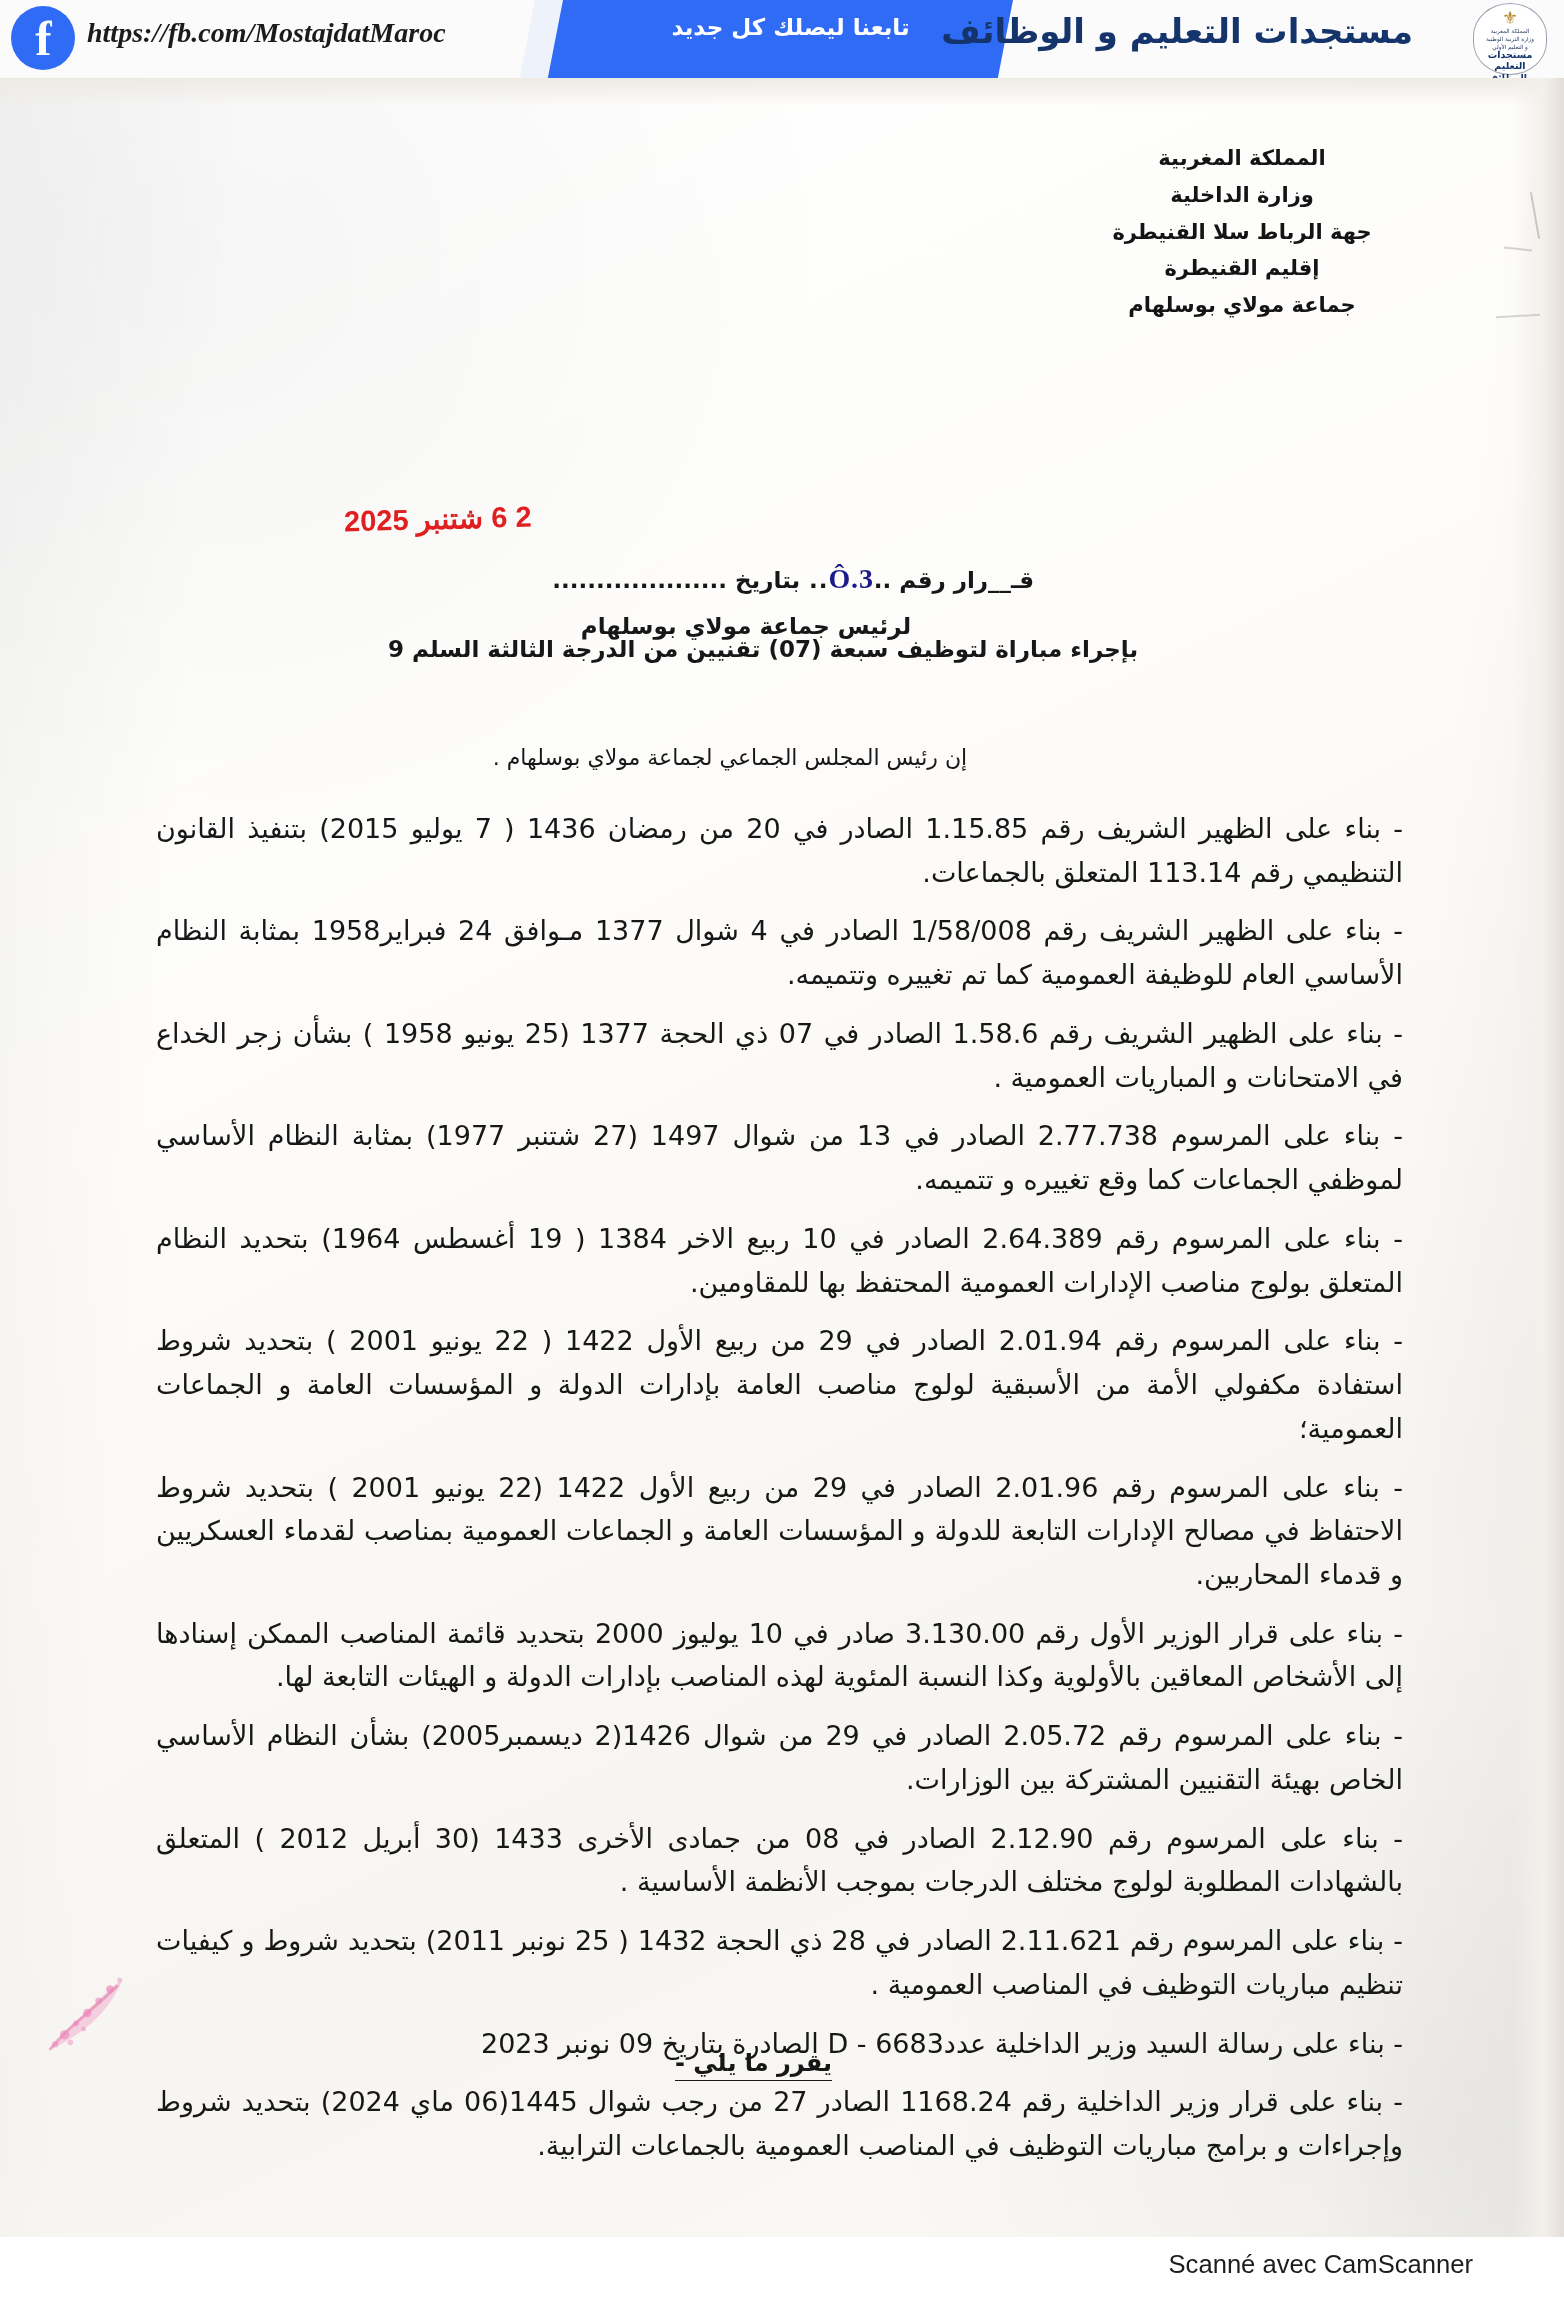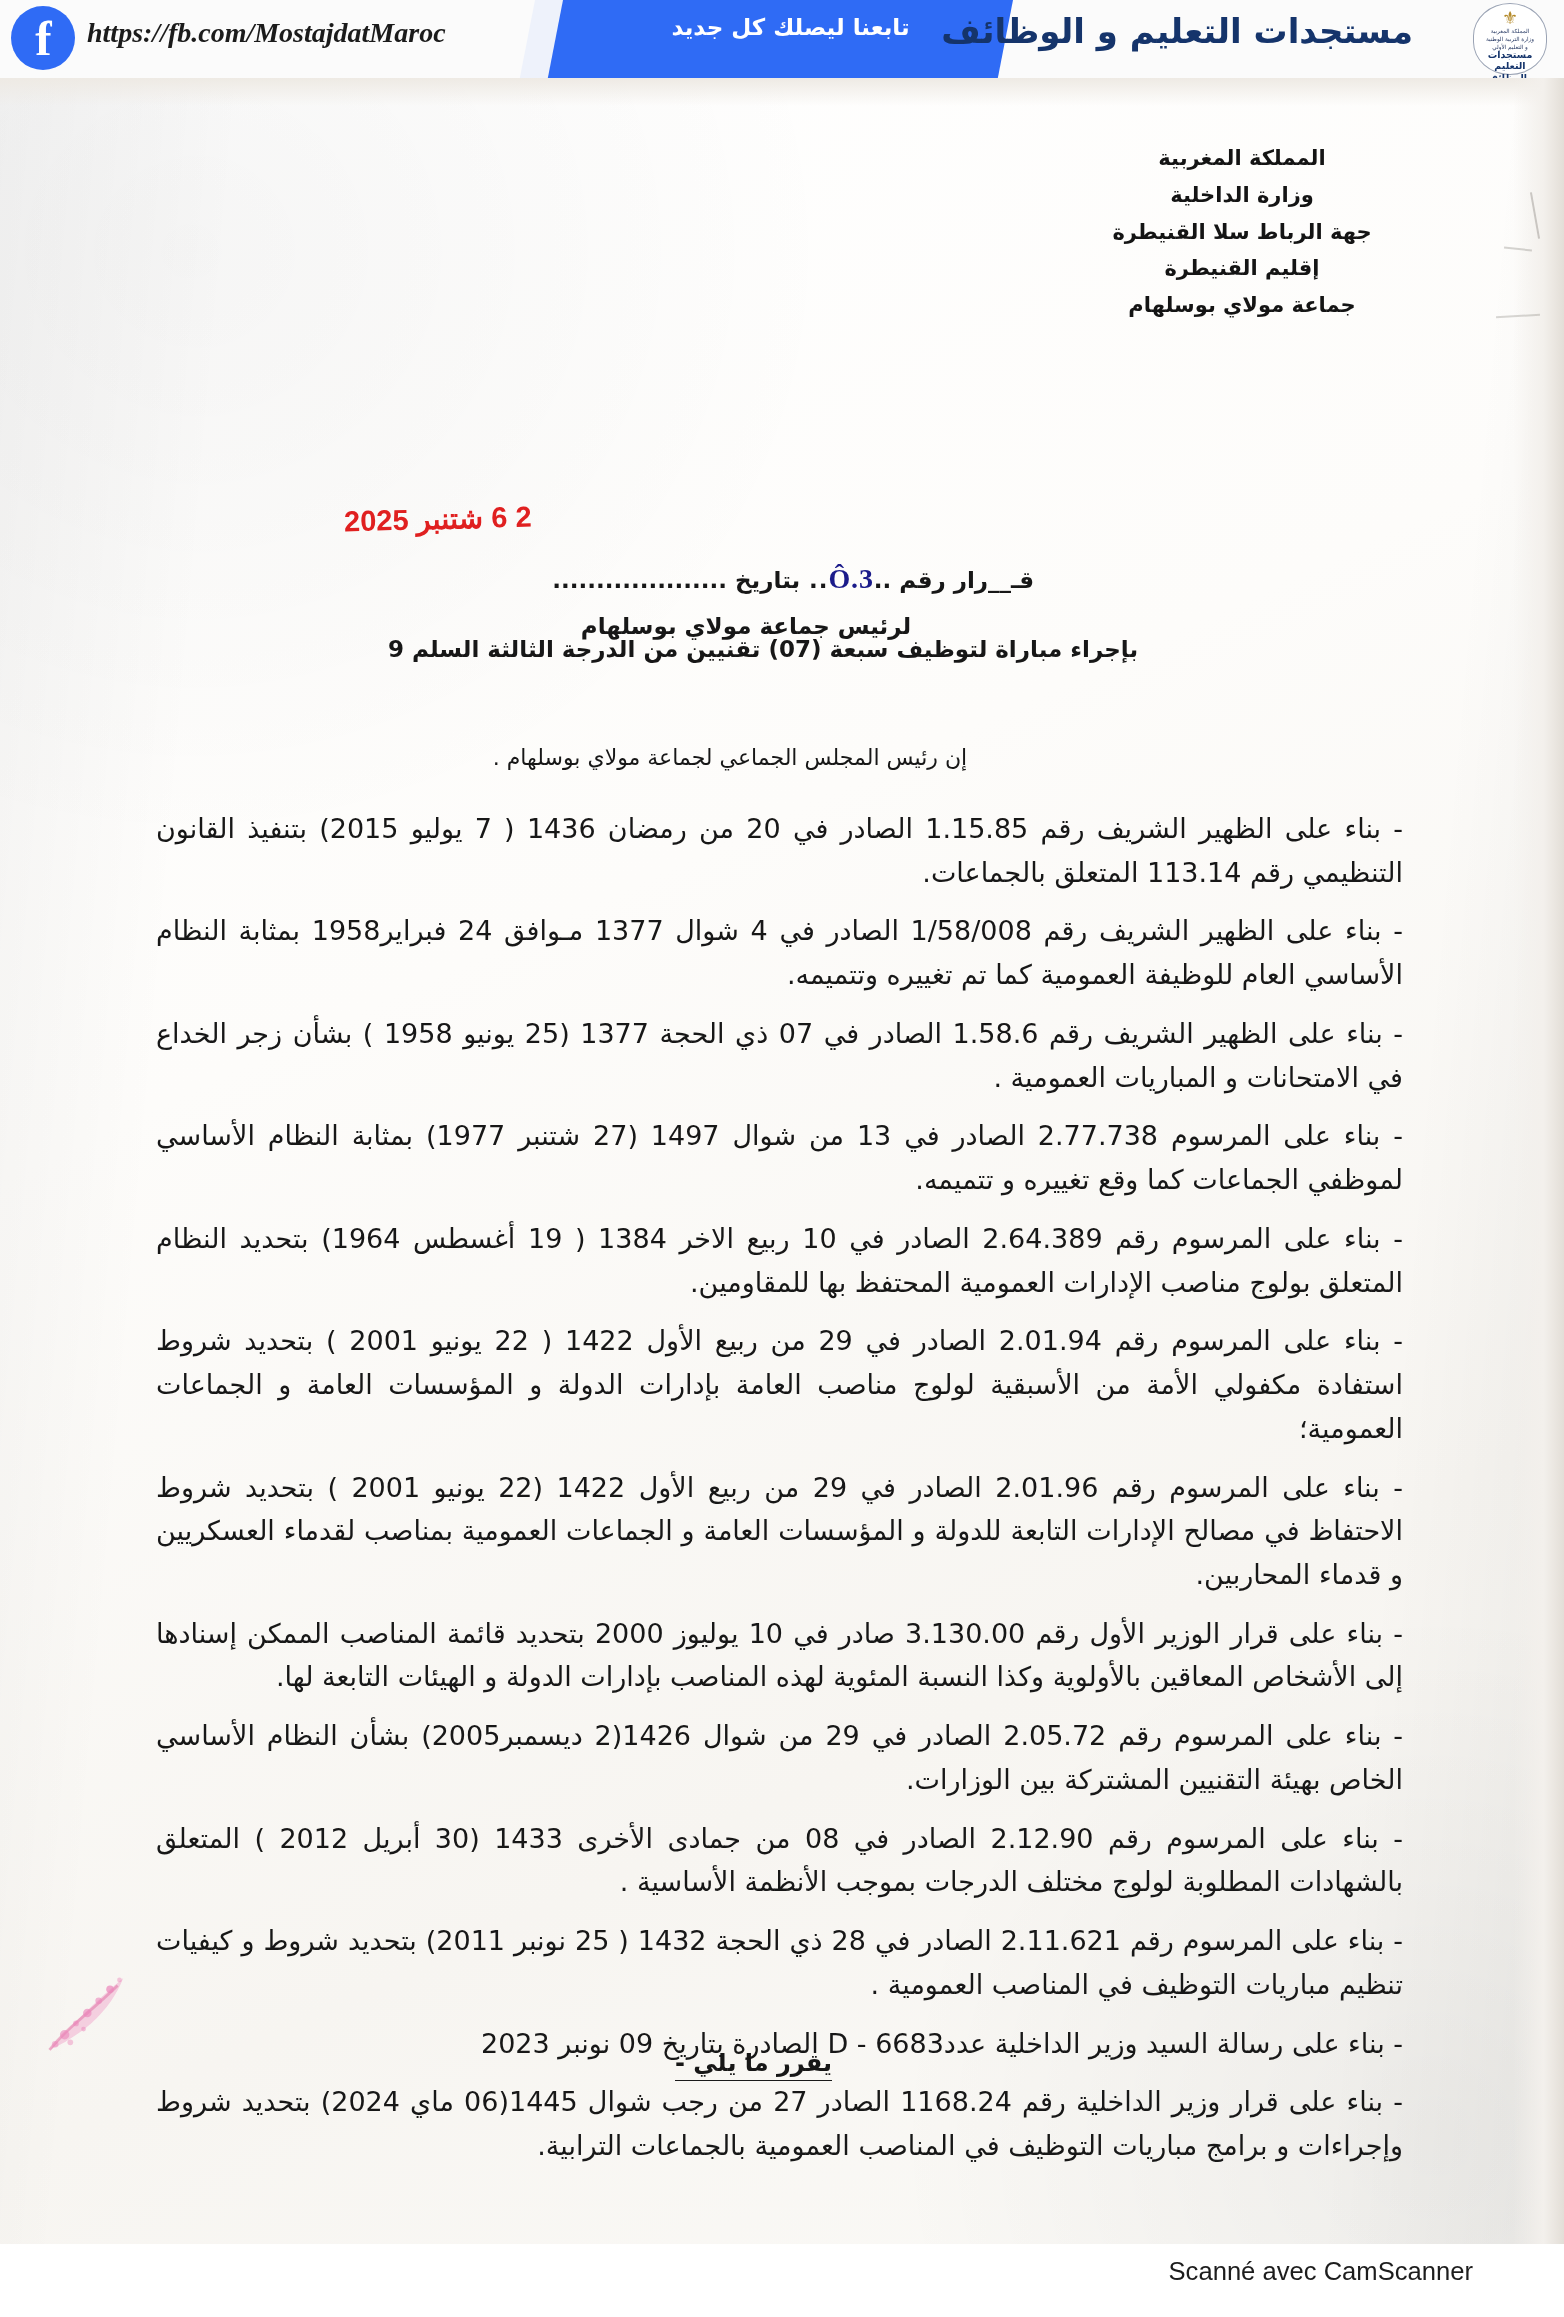--- a/index.html
+++ b/index.html
@@ -308,21 +308,21 @@
     position: absolute;
     bottom: 180px; left: 36px;
     width: 114px; height: 104px;
     pointer-events: none;
     opacity: 0.85;
   }
 
   
   .footer {
     position: absolute;
-    bottom: 1px; left: 0;
+    bottom: 8px; left: 0;
     width: 1564px; height: 73px;
     background: #ffffff;
     z-index: 30;
   }
   .footer-text {
     position: absolute;
     top: 13.2px; right: 91px;
     font-family: "Liberation Sans", sans-serif;
     font-size: 25.6px;
     color: #1d1d1d;

